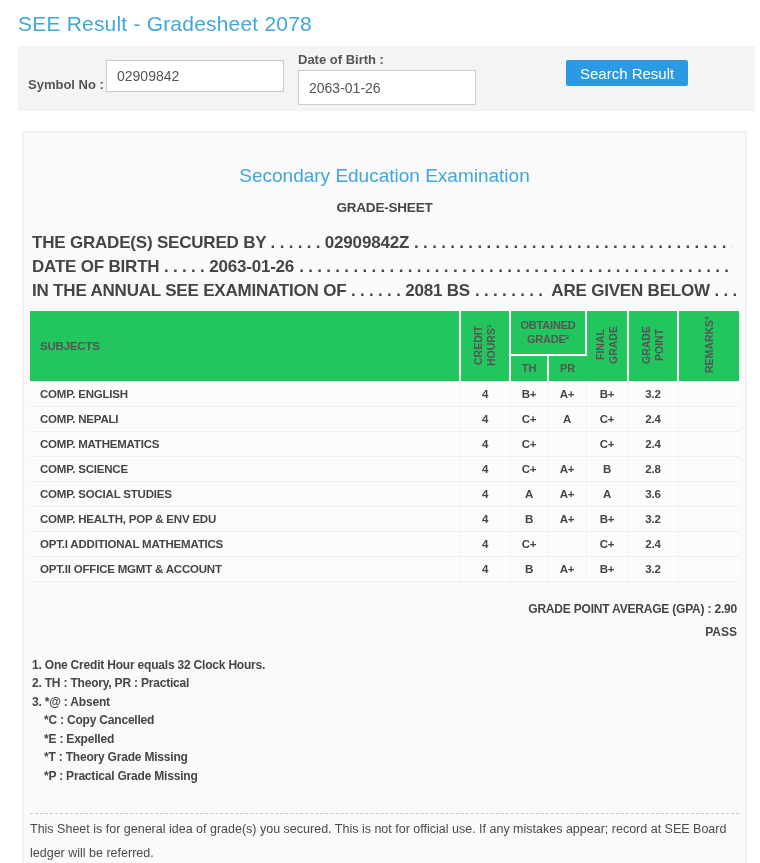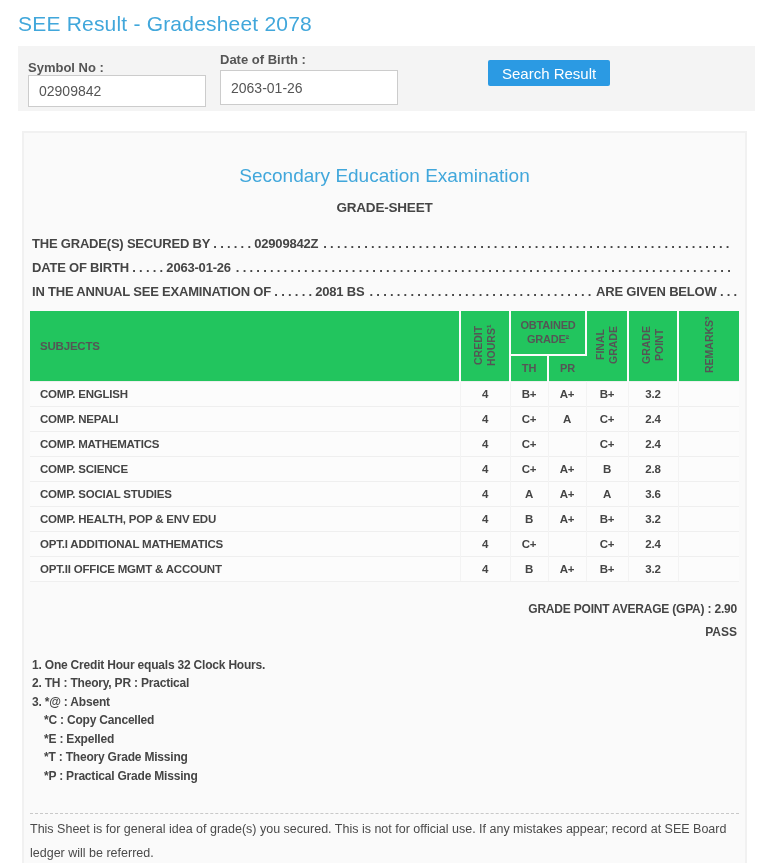--- a/index.html
+++ b/index.html
@@ -5,21 +5,21 @@
   * { box-sizing: border-box; margin: 0; padding: 0; }
   html, body { width: 760px; height: 863px; overflow: hidden; background: #ffffff;
     font-family: "Liberation Sans", sans-serif; }
 
   .page-title { margin: 12px 0 10px 18px; font-size: 21px; font-weight: normal;
     color: #41a7db; letter-spacing: 0.2px; }
 
   
   .search-panel { margin-left: 18px; width: 737px; height: 65px; background: #f4f4f4;
     display: flex; align-items: flex-start; padding: 6px 10px; }
-  .symbol-group { display: flex; align-items: flex-start; margin-top: 8px; flex-direction: column; }
+  .symbol-group { display: flex; align-items: flex-end; margin-top: 8px; }
   .field-label { font-size: 13px; font-weight: bold; color: #555; }
   .symbol-group .field-label { width: 78px; }
   .text-input { width: 178px; height: 32px; border: 1px solid #ccc; background: #fff;
     font-family: "Liberation Sans", sans-serif; font-size: 14px; color: #555;
     padding: 0 10px; outline: none; }
   .dob-group { margin-left: 14px; margin-top: 0; }
   .dob-group .field-label { display: block; margin-bottom: 3px; }
   .dob-group .text-input { height: 35px; }
   .search-button { margin-left: 90px; margin-top: 8px; height: 26px; padding: 0 14px;
     background: #2b9ae3; color: #fff; border: none; border-radius: 2px;
@@ -28,21 +28,21 @@
   
   .sheet { margin: 20px 0 0 22px; width: 725px; height: 736px;
     border: 2px solid #f1f1f1; background: #fafafa; padding: 0 6px; overflow: hidden; }
   .exam-title { margin-top: 32px; text-align: center; font-size: 19px;
     font-weight: normal; color: #41a7db; }
   .sheet-title { margin-top: 13px; text-align: center; font-size: 13.5px;
     font-weight: bold; color: #454545; letter-spacing: -0.2px; }
 
   .intro { margin-top: 16px; }
   .intro-line { display: flex; align-items: center; white-space: nowrap;
-    overflow: hidden; height: 24px; font-size: 13px; font-weight: bold;
+    overflow: hidden; height: 24px; font-size: 17px; font-weight: bold;
     color: #454545; letter-spacing: -0.2px; padding: 0 2px; }
   .intro-line .prefix { flex: 0 0 auto; }
   .intro-line .filler { flex: 1 1 auto; overflow: hidden; margin-left: 5px; }
   .intro-line .suffix { flex: 0 0 auto; margin-left: 5px; }
 
   
   table.grades { width: 100%; border-collapse: collapse; margin-top: 8px;
     font-size: 11.5px; color: #454545; letter-spacing: -0.2px; }
   .grades th { background: #22c55e; color: #555; font-weight: bold;
     border-right: 2px solid #fbfbfb; }

